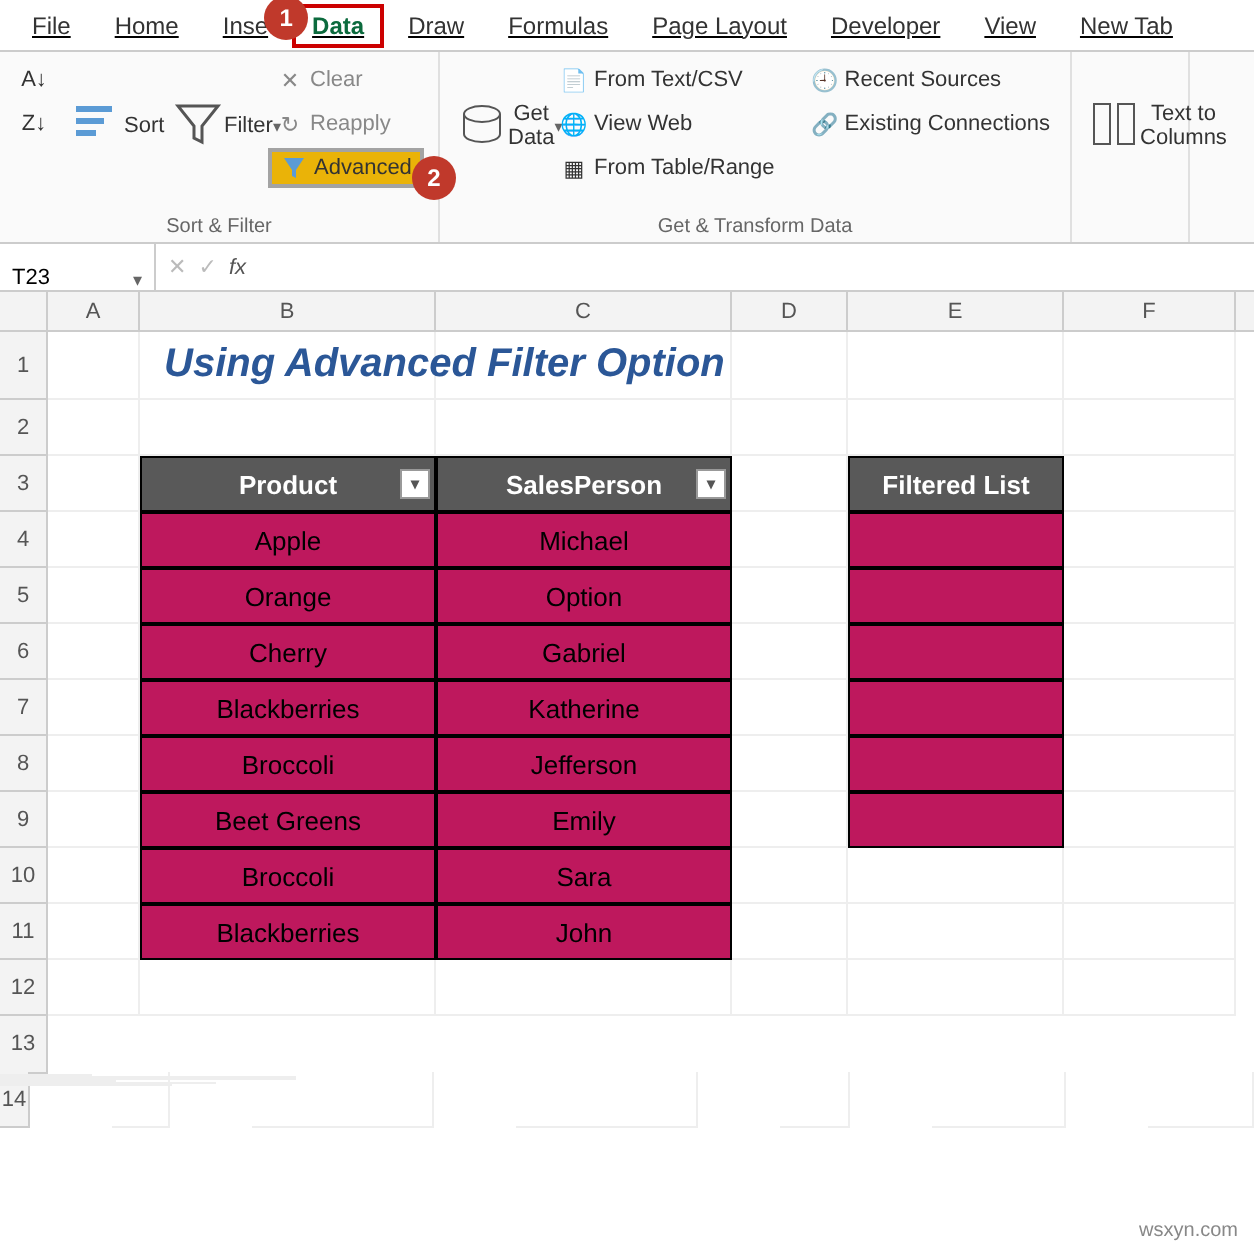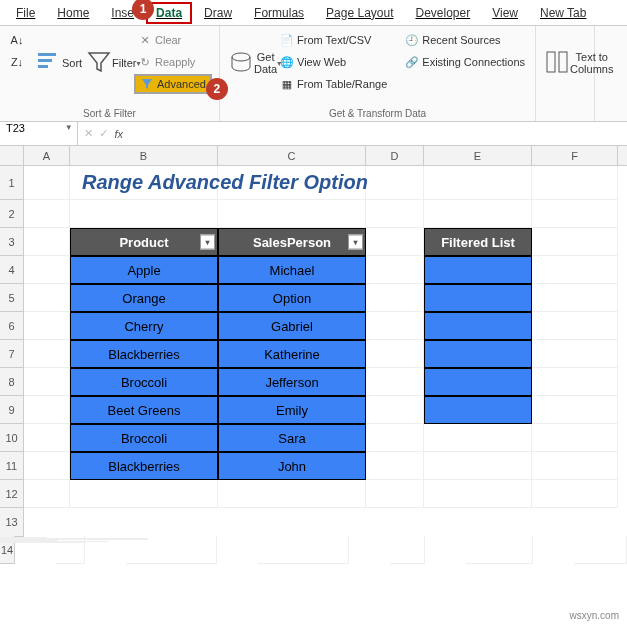--- a/index.html
+++ b/index.html
@@ -24,21 +24,21 @@
 .small-btn { display: flex; align-items: center; height: 20px; padding: 0 4px; font-size: 11px; color: #888; gap: 3px; cursor: pointer; }
 .small-btn.enabled { color: #333; }
 .small-btn .sico { width: 14px; height: 14px; display: flex; align-items: center; justify-content: center; }
 
 .adv-highlight { border: 2px solid #a3a3a3; background: #eab308; }
 
 .badge { position: absolute; width: 22px; height: 22px; border-radius: 50%; background: #c0392b; color: #fff; font-weight: bold; font-size: 12px; display: flex; align-items: center; justify-content: center; z-index: 10; }
 
 
 .fbar { display: flex; align-items: center; height: 24px; border-bottom: 1px solid #ccc; }
-.namebox { width: 78px; border-right: 1px solid #ccc; height: 100%; display: flex; align-items: flex-start; padding: 0 6px; font-size: 11px; justify-content: space-between; }
+.namebox { width: 78px; border-right: 1px solid #ccc; height: 100%; display: flex; align-items: flex-end; padding: 0 6px; font-size: 11px; justify-content: space-between; }
 .namebox .dd { color: #666; font-size: 9px; }
 .fxarea { display: flex; align-items: center; gap: 6px; padding: 0 6px; color: #888; font-size: 11px; }
 .fxarea .fx { font-style: italic; color: #555; }
 .fxarea .xv { color: #bbb; }
 
 
 .grid { position: relative; }
 .col-headers { display: flex; height: 20px; background: #f3f3f3; border-bottom: 1px solid #ccc; }
 .corner { width: 24px; border-right: 1px solid #ccc; background: #f3f3f3; }
 .ch { border-right: 1px solid #ccc; text-align: center; font-size: 11px; color: #555; line-height: 20px; }
@@ -53,21 +53,21 @@
 .cC { width: 148px; }
 .cD { width: 58px; }
 .cE { width: 108px; }
 .cF { width: 86px; }
 
 
 .title-cell { font-family: "Segoe UI", Arial; font-size: 20px; font-weight: bold; font-style: italic; color: #2b5797; white-space: nowrap; justify-content: flex-start; padding-left: 12px; }
 
 
 .th { background: #595959; color: #fff; font-weight: bold; border: 1px solid #000 !important; font-size: 13px; }
-.td { border: 1px solid #000 !important; background: #3b82f6; }
+.td { border: 1px solid #000 !important; background: #be185d; }
 .dd-icon { position: absolute; right: 2px; top: 50%; transform: translateY(-50%); width: 15px; height: 15px; background: #fff; border: 1px solid #999; display: flex; align-items: center; justify-content: center; font-size: 8px; color: #555; }
 
 .wm { position: absolute; bottom: 6px; right: 8px; font-size: 10px; color: #888; }
 </style>
 </head>
 <body>
 
 <div class="tabs" style="position:relative;text-decoration:underline;">
   <div class="tab">File</div>
   <div class="tab">Home</div>
@@ -213,21 +213,21 @@
     <div class="ch cB">B</div>
     <div class="ch cC">C</div>
     <div class="ch cD">D</div>
     <div class="ch cE">E</div>
     <div class="ch cF">F</div>
   </div>
   <div class="rows" id="rows">
       <div class="row" style="height: 34px;">
         <div class="rh" style="line-height: 34px;">1</div>
         <div class="cell cA"></div>
-        <div class="cell cB title-cell" style="overflow: visible; z-index: 2;">Range Advanced Filter Option</div>
+        <div class="cell cB title-cell" style="overflow: visible; z-index: 2;">Using Advanced Filter Option</div>
         <div class="cell cC"></div>
         <div class="cell cD"></div>
         <div class="cell cE"></div>
         <div class="cell cF"></div>
       </div>
       <div class="row" style="height: 28px;">
         <div class="rh" style="line-height: 28px;">2</div>
         <div class="cell cA"></div>
         <div class="cell cB"></div>
         <div class="cell cC"></div>

